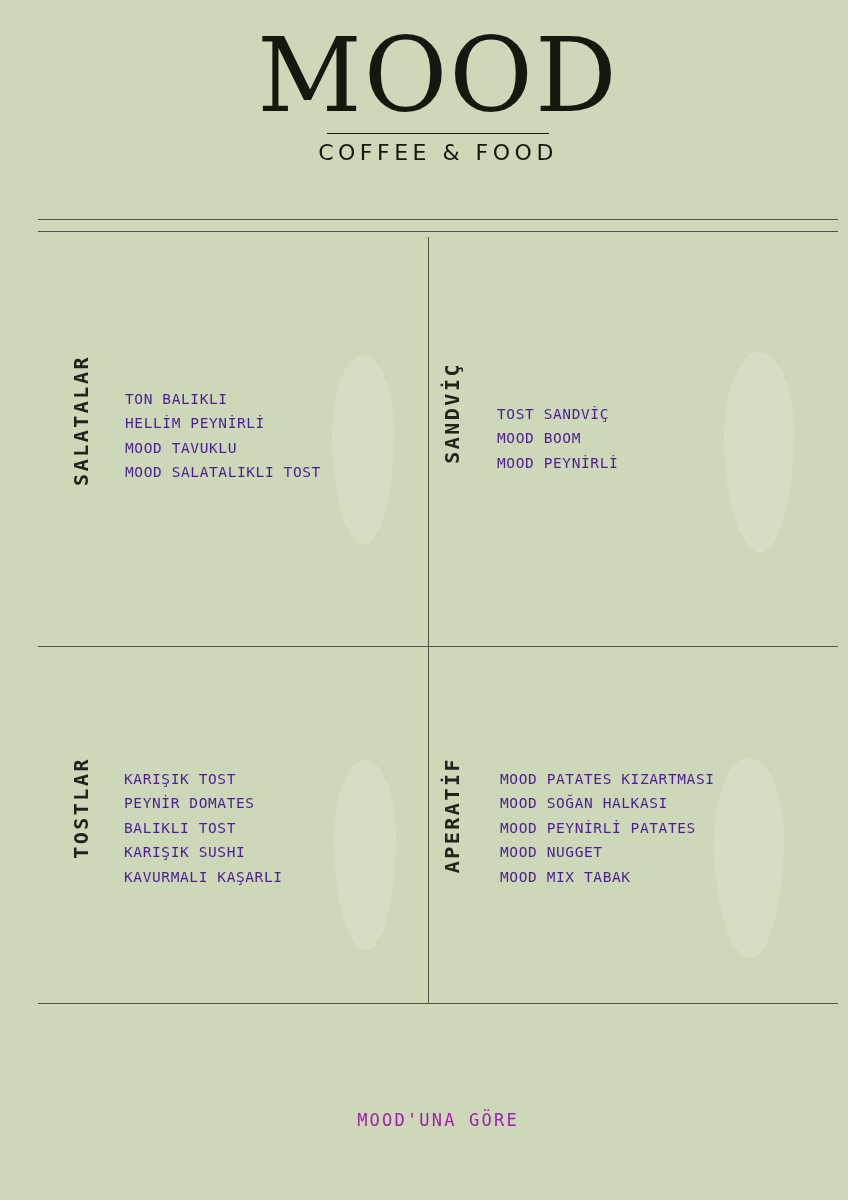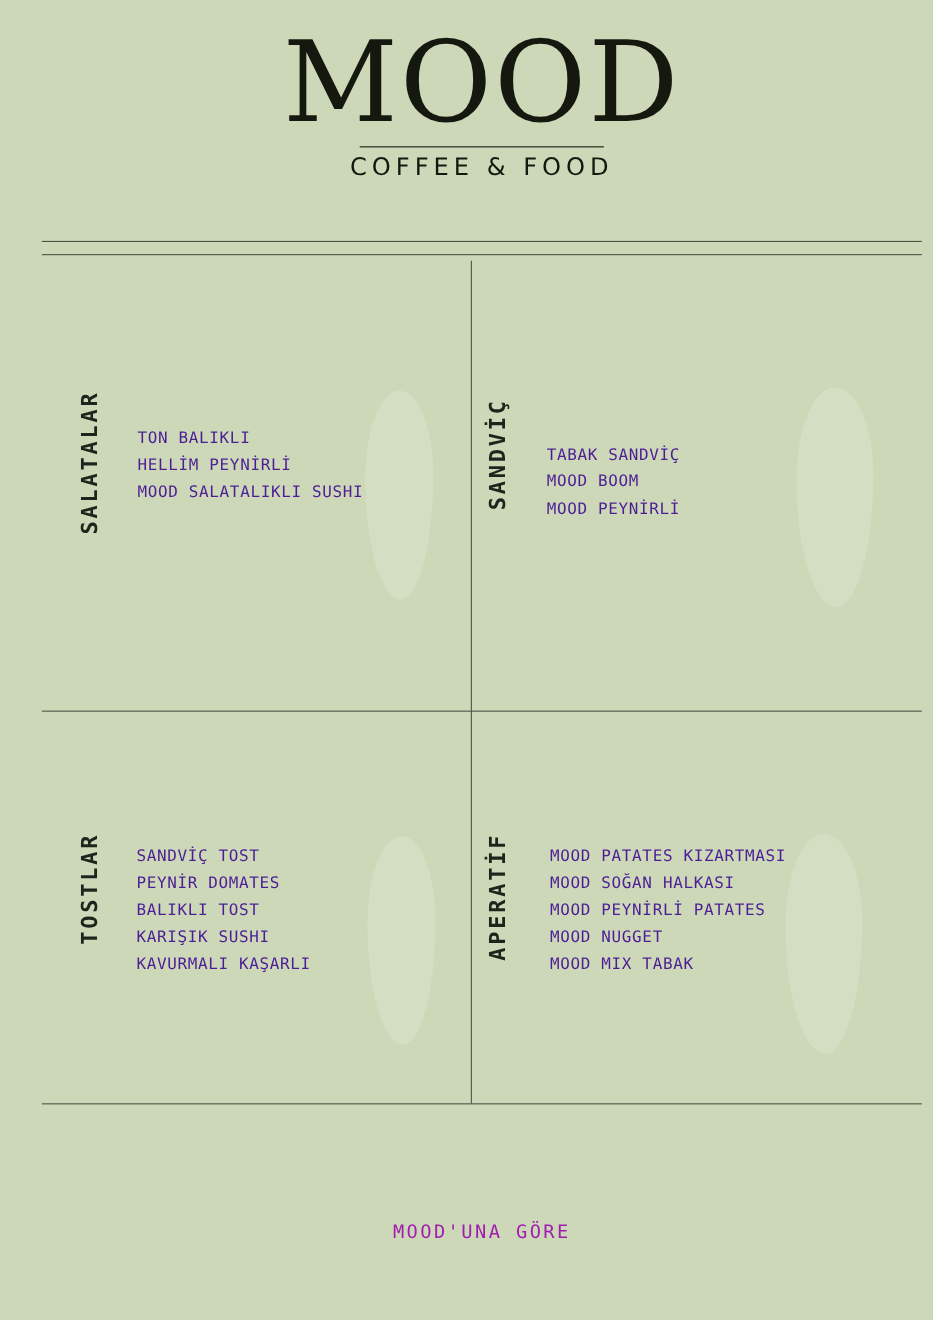--- a/index.html
+++ b/index.html
@@ -197,37 +197,38 @@
   <div class="blob blob-1"></div>
   <div class="blob blob-2"></div>
   <div class="blob blob-3"></div>
   <div class="blob blob-4"></div>
 
   <div class="section" id="sec-salatalar">
     <div class="sec-title">SALATALAR</div>
     <ul class="sec-items">
       <li>TON BALIKLI</li>
       <li>HELLİM PEYNİRLİ</li>
-      <li>MOOD SALATALIKLI SUSHI</li>
+      <li>MOOD TAVUKLU</li>
+      <li>MOOD SALATALIKLI TOST</li>
     </ul>
   </div>
 
   <div class="section" id="sec-sandvic">
     <div class="sec-title">SANDVİÇ</div>
     <ul class="sec-items">
-      <li>TABAK SANDVİÇ</li>
+      <li>TOST SANDVİÇ</li>
       <li>MOOD BOOM</li>
       <li>MOOD PEYNİRLİ</li>
     </ul>
   </div>
 
   <div class="section" id="sec-tostlar">
     <div class="sec-title">TOSTLAR</div>
     <ul class="sec-items">
-      <li>SANDVİÇ TOST</li>
+      <li>KARIŞIK TOST</li>
       <li>PEYNİR DOMATES</li>
       <li>BALIKLI TOST</li>
       <li>KARIŞIK SUSHI</li>
       <li>KAVURMALI KAŞARLI</li>
     </ul>
   </div>
 
   <div class="section" id="sec-aperatif">
     <div class="sec-title">APERATİF</div>
     <ul class="sec-items">

